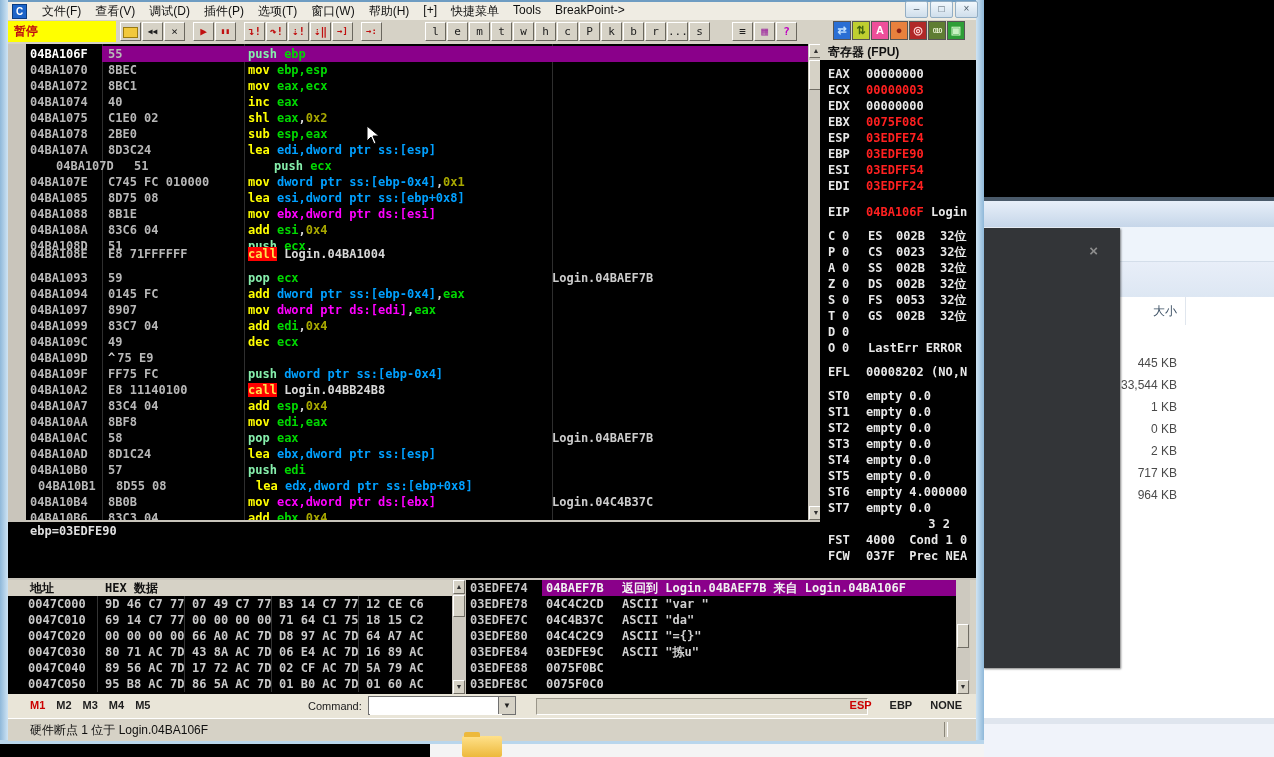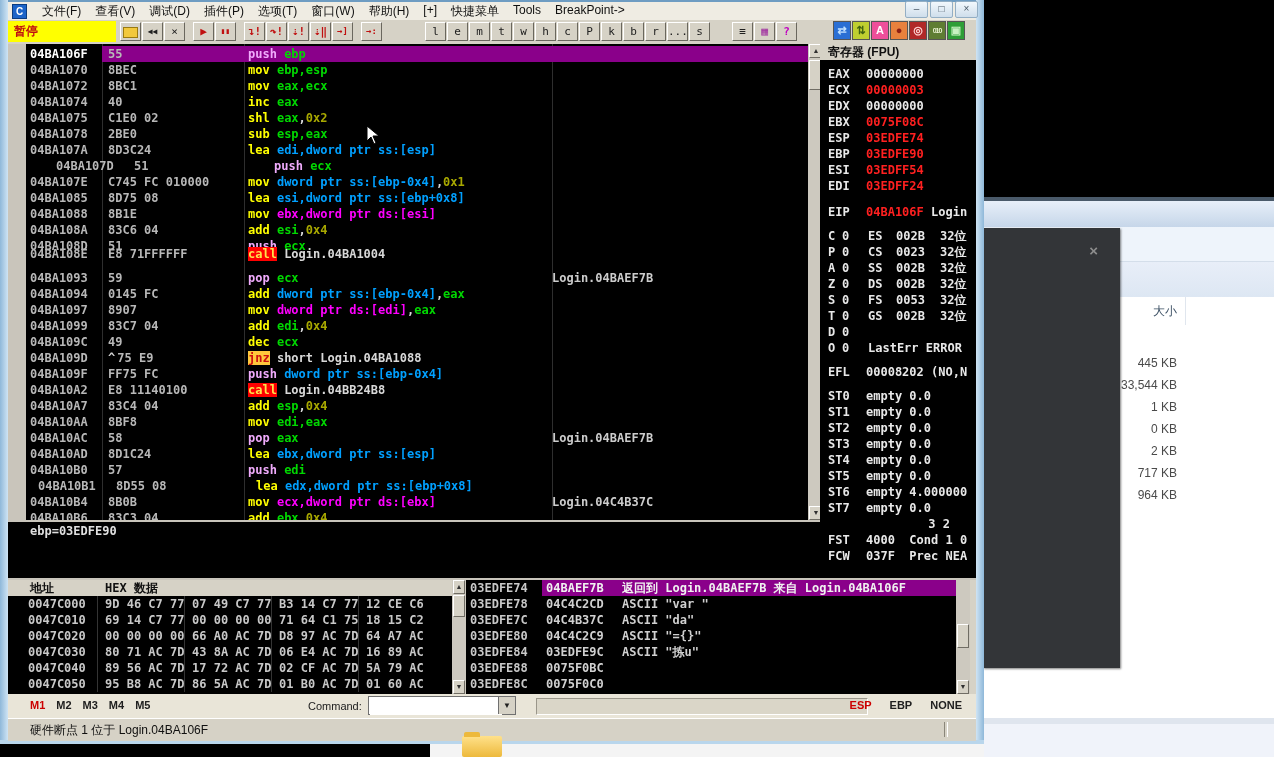--- a/index.html
+++ b/index.html
@@ -73,21 +73,21 @@
   .gutter{position:absolute;left:0;top:0;width:18px;height:100%;background:#c9c5bb;}
   .colline{position:absolute;top:0;width:1px;height:100%;background:#2e2e2e;}
   .drow{position:absolute;left:18px;right:0;height:16px;line-height:16px;display:flex;white-space:pre;}
   .drow.hl{background:#8a008a;}
   .d-addr{width:76px;padding-left:4px;color:#b8b8b8;flex:none;box-sizing:border-box;}
   .drow.hl .d-addr{background:#000;color:#ffffff;}
   .d-bytes{width:142px;padding-left:6px;color:#b8b8b8;flex:none;box-sizing:border-box;overflow:hidden;}
   .d-prefix{color:#d0d0d0;margin-right:2px;}
   .d-ins{width:308px;padding-left:4px;flex:none;box-sizing:border-box;overflow:hidden;}
   .d-com{flex:1;color:#cccccc;overflow:hidden;}
-  .cw{color:#d8d8d8}.cy{color:#ffff00}.cb{color:#f0abfc}.cg{color:#00d800}
+  .cw{color:#d8d8d8}.cy{color:#ffff00}.cb{color:#86efac}.cg{color:#00d800}
   .co{color:#a8a800}.cc{color:#00a0ff}.cm{color:#ff00ff}
   .call{background:#ff0000;color:#ffe24a;}
   .jnzc{background:#ffc83c;color:#cc1010;}
 
   .sb{position:absolute;background:#cdc9bf;}
   .sb-btn{position:absolute;left:1px;right:1px;height:14px;background:#d6d2c6;border:1px solid;
           border-color:#fff #706d64 #706d64 #fff;font-size:7px;text-align:center;line-height:12px;color:#303030;box-sizing:border-box;}
   .sb-thumb{position:absolute;left:1px;right:1px;background:#d6d2c6;border:1px solid;
           border-color:#fff #706d64 #706d64 #fff;box-sizing:border-box;}
 
@@ -279,21 +279,21 @@
           <div class="drow" style="top: 146px;"><span class="d-addr">04BA1085</span><span class="d-bytes">8D75 08</span><span class="d-ins"><span class="cy">lea</span><span class="cw"> </span><span class="cc">esi,dword ptr ss:[ebp+0x8]</span></span><span class="d-com"></span></div>
           <div class="drow" style="top: 162px;"><span class="d-addr">04BA1088</span><span class="d-bytes">8B1E</span><span class="d-ins"><span class="cy">mov</span><span class="cw"> </span><span class="cm">ebx,dword ptr ds:[esi]</span></span><span class="d-com"></span></div>
           <div class="drow" style="top: 178px;"><span class="d-addr">04BA108A</span><span class="d-bytes">83C6 04</span><span class="d-ins"><span class="cy">add</span><span class="cw"> </span><span class="cg">esi</span><span class="cw">,</span><span class="co">0x4</span></span><span class="d-com"></span></div>
           <div class="drow" style="top: 194px;"><span class="d-addr">04BA108D</span><span class="d-bytes">51</span><span class="d-ins"><span class="cb">push</span><span class="cw"> </span><span class="cg">ecx</span></span><span class="d-com"></span></div>
           <div class="drow" style="top: 202px;"><span class="d-addr">04BA108E</span><span class="d-bytes">E8 71FFFFFF</span><span class="d-ins"><span class="call">call</span><span class="cw"> </span><span class="cw">Login.04BA1004</span></span><span class="d-com"></span></div>
           <div class="drow" style="top: 226px;"><span class="d-addr">04BA1093</span><span class="d-bytes">59</span><span class="d-ins"><span class="cb">pop</span><span class="cw"> </span><span class="cg">ecx</span></span><span class="d-com">Login.04BAEF7B</span></div>
           <div class="drow" style="top: 242px;"><span class="d-addr">04BA1094</span><span class="d-bytes">0145 FC</span><span class="d-ins"><span class="cy">add</span><span class="cw"> </span><span class="cc">dword ptr ss:[ebp-0x4]</span><span class="cw">,</span><span class="cg">eax</span></span><span class="d-com"></span></div>
           <div class="drow" style="top: 258px;"><span class="d-addr">04BA1097</span><span class="d-bytes">8907</span><span class="d-ins"><span class="cy">mov</span><span class="cw"> </span><span class="cm">dword ptr ds:[edi]</span><span class="cw">,</span><span class="cg">eax</span></span><span class="d-com"></span></div>
           <div class="drow" style="top: 274px;"><span class="d-addr">04BA1099</span><span class="d-bytes">83C7 04</span><span class="d-ins"><span class="cy">add</span><span class="cw"> </span><span class="cg">edi</span><span class="cw">,</span><span class="co">0x4</span></span><span class="d-com"></span></div>
           <div class="drow" style="top: 290px;"><span class="d-addr">04BA109C</span><span class="d-bytes">49</span><span class="d-ins"><span class="cy">dec</span><span class="cw"> </span><span class="cg">ecx</span></span><span class="d-com"></span></div>
-          <div class="drow" style="top: 306px;"><span class="d-addr">04BA109D</span><span class="d-bytes"><span class="d-prefix">^</span>75 E9</span><span class="d-ins"><span class="jnzc">jnz</span><span class="cw"> </span><span class="cw">short Login.04BA1088</span></span><span class="d-com"></span></div>
+          <div class="drow" style="top: 306px;"><span class="d-addr">04BA109D</span><span class="d-bytes"><span class="d-prefix">^</span>75 E9</span><span class="d-com"></span></div>
           <div class="drow" style="top: 322px;"><span class="d-addr">04BA109F</span><span class="d-bytes">FF75 FC</span><span class="d-ins"><span class="cb">push</span><span class="cw"> </span><span class="cc">dword ptr ss:[ebp-0x4]</span></span><span class="d-com"></span></div>
           <div class="drow" style="top: 338px;"><span class="d-addr">04BA10A2</span><span class="d-bytes">E8 11140100</span><span class="d-ins"><span class="call">call</span><span class="cw"> </span><span class="cw">Login.04BB24B8</span></span><span class="d-com"></span></div>
           <div class="drow" style="top: 354px;"><span class="d-addr">04BA10A7</span><span class="d-bytes">83C4 04</span><span class="d-ins"><span class="cy">add</span><span class="cw"> </span><span class="cg">esp</span><span class="cw">,</span><span class="co">0x4</span></span><span class="d-com"></span></div>
           <div class="drow" style="top: 370px;"><span class="d-addr">04BA10AA</span><span class="d-bytes">8BF8</span><span class="d-ins"><span class="cy">mov</span><span class="cw"> </span><span class="cg">edi,eax</span></span><span class="d-com"></span></div>
           <div class="drow" style="top: 386px;"><span class="d-addr">04BA10AC</span><span class="d-bytes">58</span><span class="d-ins"><span class="cb">pop</span><span class="cw"> </span><span class="cg">eax</span></span><span class="d-com">Login.04BAEF7B</span></div>
           <div class="drow" style="top: 402px;"><span class="d-addr">04BA10AD</span><span class="d-bytes">8D1C24</span><span class="d-ins"><span class="cy">lea</span><span class="cw"> </span><span class="cc">ebx,dword ptr ss:[esp]</span></span><span class="d-com"></span></div>
           <div class="drow" style="top: 418px;"><span class="d-addr">04BA10B0</span><span class="d-bytes">57</span><span class="d-ins"><span class="cb">push</span><span class="cw"> </span><span class="cg">edi</span></span><span class="d-com"></span></div>
           <div class="drow" style="top: 434px; padding-left: 8px;"><span class="d-addr">04BA10B1</span><span class="d-bytes">8D55 08</span><span class="d-ins"><span class="cy">lea</span><span class="cw"> </span><span class="cc">edx,dword ptr ss:[ebp+0x8]</span></span><span class="d-com"></span></div>
           <div class="drow" style="top: 450px;"><span class="d-addr">04BA10B4</span><span class="d-bytes">8B0B</span><span class="d-ins"><span class="cy">mov</span><span class="cw"> </span><span class="cm">ecx,dword ptr ds:[ebx]</span></span><span class="d-com">Login.04C4B37C</span></div>
           <div class="drow" style="top: 466px;"><span class="d-addr">04BA10B6</span><span class="d-bytes">83C3 04</span><span class="d-ins"><span class="cy">add</span><span class="cw"> </span><span class="cg">ebx</span><span class="cw">,</span><span class="co">0x4</span></span><span class="d-com"></span></div>

